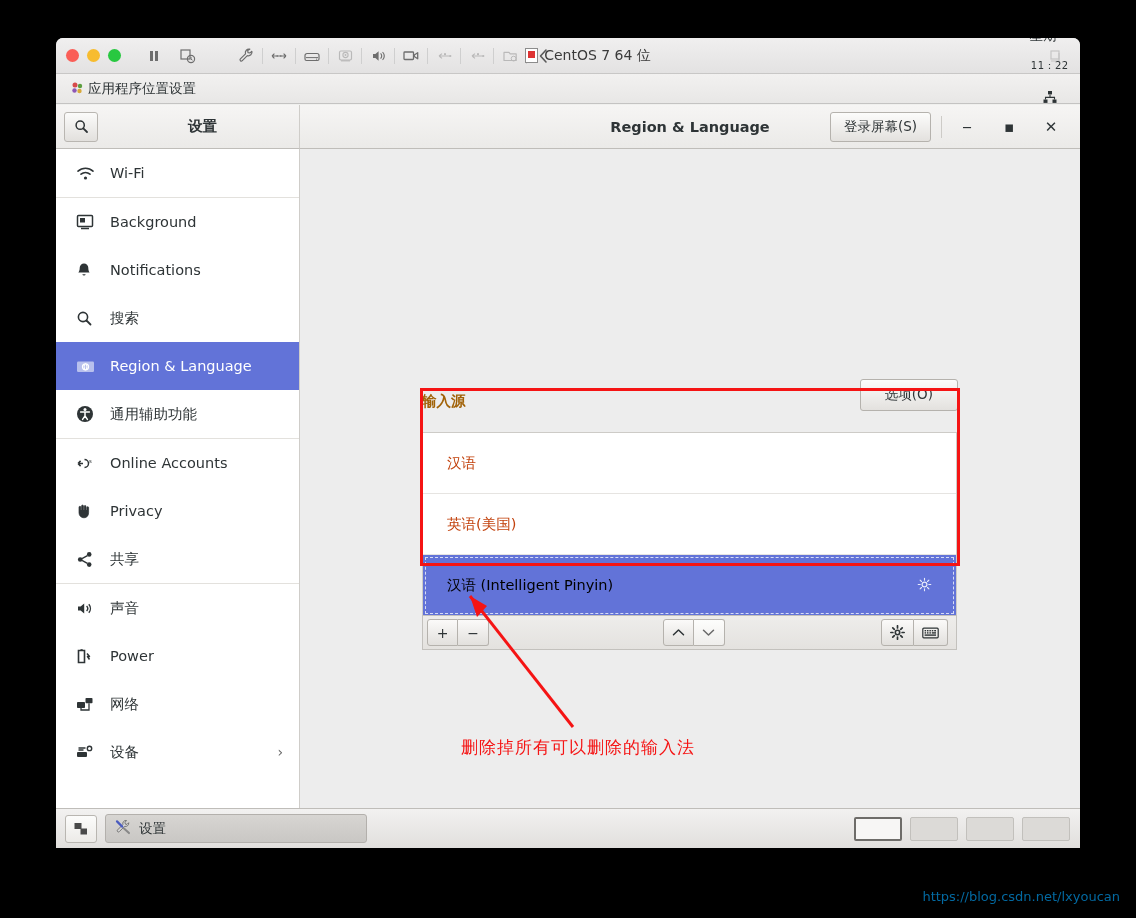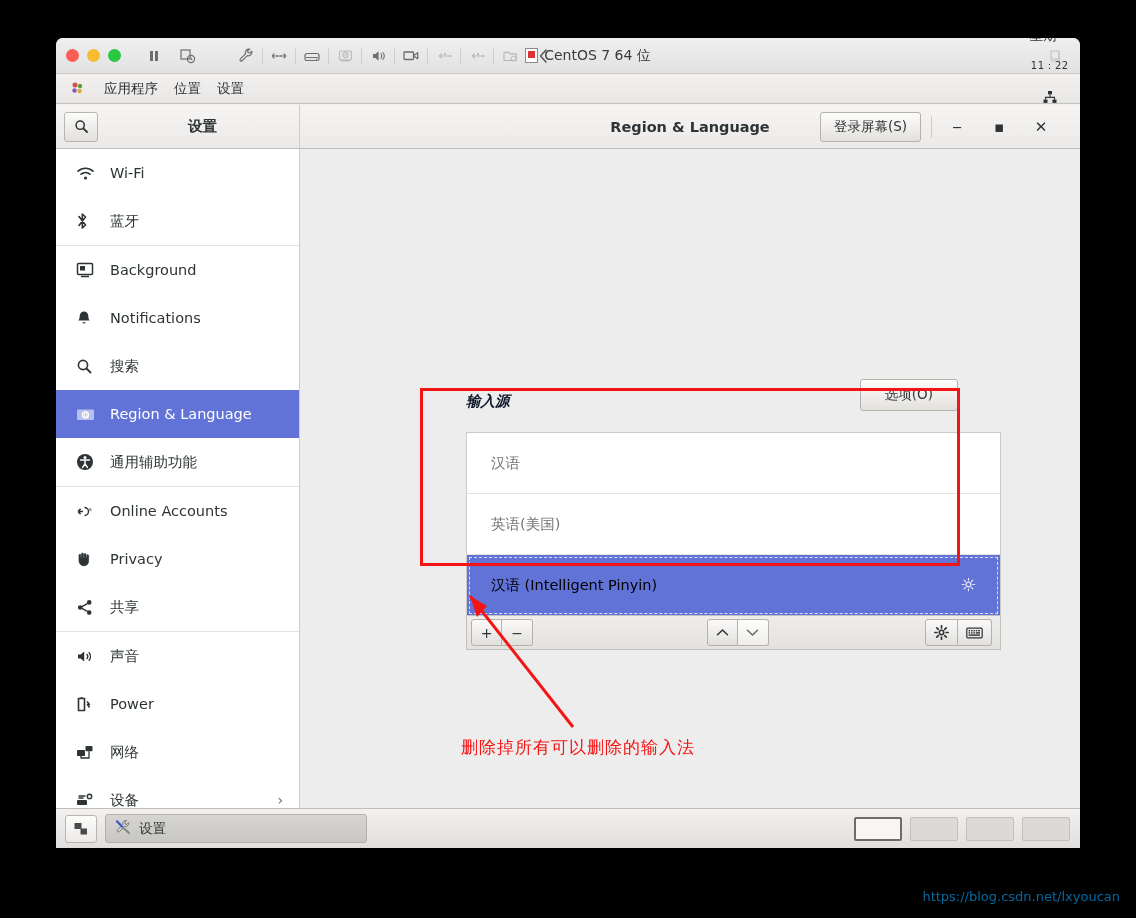--- a/index.html
+++ b/index.html
@@ -64,21 +64,21 @@
 
   
   #gnome-topbar {
     height: 30px;
     background: linear-gradient(to bottom, #f2f1f0, #e8e7e6);
     border-bottom: 1px solid #c4c3c2;
     display: flex; align-items: center;
     font-size: 13.5px; color: #2e3436;
     position: relative;
   }
-  #gnome-left { display: flex; align-items: center; gap: 16px; margin-left: 10px; }
+  #gnome-left { display: flex; align-items: center; margin-left: 10px; }
   #gnome-left .gmenu { cursor: default; }
   #gnome-right {
     position: absolute; right: 10px;
     display: flex; align-items: center; gap: 14px; flex-direction: column;
   }
   .clock { font-size: 10px; letter-spacing: 0.5px; }
 
   
   #settings-window {
     position: absolute; left: 0; top: 67px;
@@ -110,37 +110,37 @@
     flex: 1;
     background: linear-gradient(to bottom, #f6f5f4, #ebeae8);
     border-bottom: 1px solid #bfbdb9;
     display: flex; align-items: center; position: relative;
   }
   #hdr-right-title {
     position: absolute; left: 0; right: 0; text-align: center;
     font-size: 14.5px; font-weight: bold; color: #2e3436;
   }
   #hdr-right-actions {
-    position: absolute; right: 18px; display: flex; align-items: center;
+    position: absolute; right: 8px; display: flex; align-items: center;
   }
   #login-screen-btn {
     font-size: 13.5px; color: #2e3436;
     padding: 5px 13px;
     background: linear-gradient(to bottom, #fcfcfb, #e3e1de);
     border: 1px solid #b5b2ad; border-radius: 3px;
     margin-right: 10px;
   }
   .wm-sep { width: 1px; height: 22px; background: #cdcbc7; margin-right: 4px; }
   .wm-btn {
     width: 42px; height: 44px;
     display: flex; align-items: center; justify-content: center;
     font-size: 15px; color: #2e3436;
   }
 
-  #settings-body { flex: 1; display: flex; min-height: 0; gap: 44px; }
+  #settings-body { flex: 1; display: flex; min-height: 0; }
 
   
   #sidebar {
     width: 244px;
     background: #fff;
     border-right: 1px solid #cfcdc9;
     overflow: hidden;
     position: relative;
   }
   .side-item {
@@ -174,41 +174,41 @@
   .lang-row {
     height: 57px; display: flex; align-items: center;
     padding: 0 22px; font-size: 14.5px; color: #2e3436;
     justify-content: space-between;
   }
   .lang-row.alt { background: #f6f5f4; border-bottom: 1px solid #e0dedb; }
   .lang-row .lr-val { color: #2e3436; }
 
   #input-src-label {
     position: absolute; left: 122px; top: 243px;
-    font-size: 14.5px; font-weight: bold; color: #0f172a; font-style: italic;
+    font-size: 14.5px; font-weight: bold; color: #a16207;
   }
   #options-btn {
     position: absolute; right: 122px; top: 230px;
     font-size: 13.5px; color: #2e3436;
     padding: 6px 24px;
     background: linear-gradient(to bottom, #fcfcfb, #e3e1de);
     border: 1px solid #b5b2ad; border-radius: 3px;
   }
 
   #src-list {
     position: absolute; left: 122px; top: 283px;
     width: 535px;
     background: #fff;
     border: 1px solid #cdcbc7;
     border-bottom: none;
     overflow: hidden;
   }
   .src-row {
     height: 61px; display: flex; align-items: center;
-    padding: 0 24px; font-size: 14.5px; color: #737373;
+    padding: 0 24px; font-size: 14.5px; color: #c2410c;
     border-bottom: 1px solid #e6e4e1;
     justify-content: space-between;
   }
   .src-row:last-child { border-bottom: none; }
   .src-row.selected {
     background: #6273d8; color: #000000;
     outline: 1px dashed rgba(255,255,255,0.75);
     outline-offset: -3px;
   }
   .src-row .src-gear { opacity: 0.85; }
@@ -482,28 +482,20 @@
           <span class="si-ico">
             <svg width="19" height="15" viewBox="0 0 19 15">
                 <path d="M2 5.2a11 11 0 0 1 15 0" stroke="currentColor" stroke-width="1.6" fill="none" stroke-linecap="round"></path>
                 <path d="M5 8.2a7 7 0 0 1 9 0" stroke="currentColor" stroke-width="1.6" fill="none" stroke-linecap="round"></path>
                 <circle cx="9.5" cy="12" r="1.6" fill="currentColor"></circle>
               </svg>
           </span>
           <span class="si-label">Wi-Fi</span>
         </div>
 
-        <div class="side-item">
-          <span class="si-ico">
-            <svg width="13" height="18" viewBox="0 0 13 18">
-                <path d="M3 4.6L9.5 13 6.3 16V2l3.2 3L3 13.4" stroke="currentColor" stroke-width="1.6" fill="none" stroke-linejoin="round" stroke-linecap="round"></path>
-              </svg>
-          </span>
-          <span class="si-label">蓝牙</span>
-        </div>
 
         <div class="side-group-sep"></div>
 
         <div class="side-item">
           <span class="si-ico">
             <svg width="18" height="16" viewBox="0 0 18 16">
                 <rect x="1.5" y="1.5" width="15" height="11" rx="1" fill="none" stroke="currentColor" stroke-width="1.5"></rect>
                 <rect x="4" y="4" width="5" height="4.5" fill="currentColor"></rect>
                 <line x1="5" y1="14.5" x2="13" y2="14.5" stroke="currentColor" stroke-width="1.5"></line>
               </svg>

